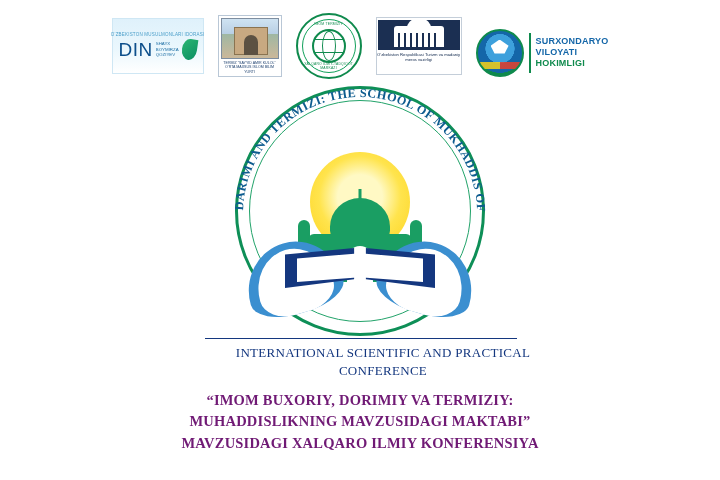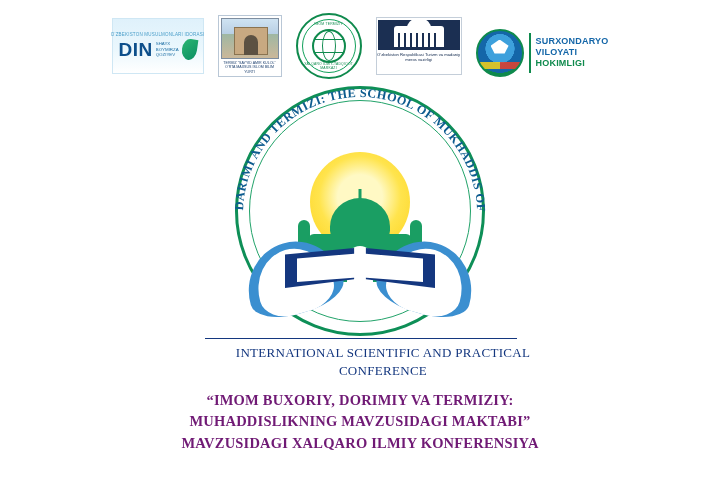--- a/index.html
+++ b/index.html
@@ -62,21 +62,21 @@
     white-space: nowrap;
     margin-bottom: 2px;
   }
   .din-row {
     display: flex;
     align-items: center;
     gap: 3px;
   }
   .din-word {
     font-family: "Liberation Sans", sans-serif;
-    font-weight: bold;
+    font-weight: normal;
     font-size: 19px;
     color: #0d4f8b;
     letter-spacing: .5px;
     line-height: 1;
   }
   .din-sub {
     font-family: "Liberation Sans", sans-serif;
     font-size: 4.4px;
     line-height: 1.35;
     color: #1d6fa5;

